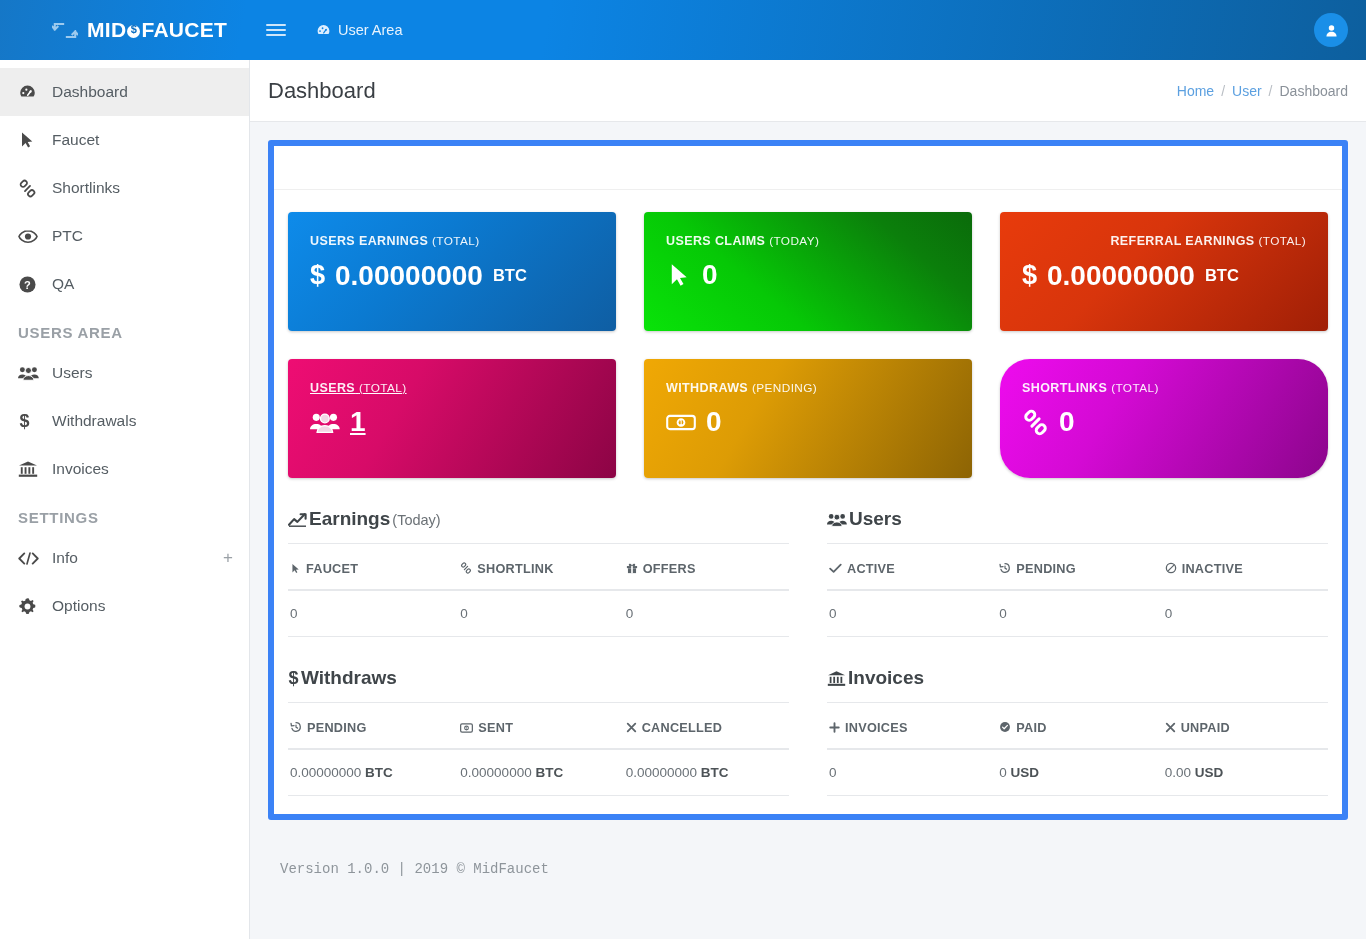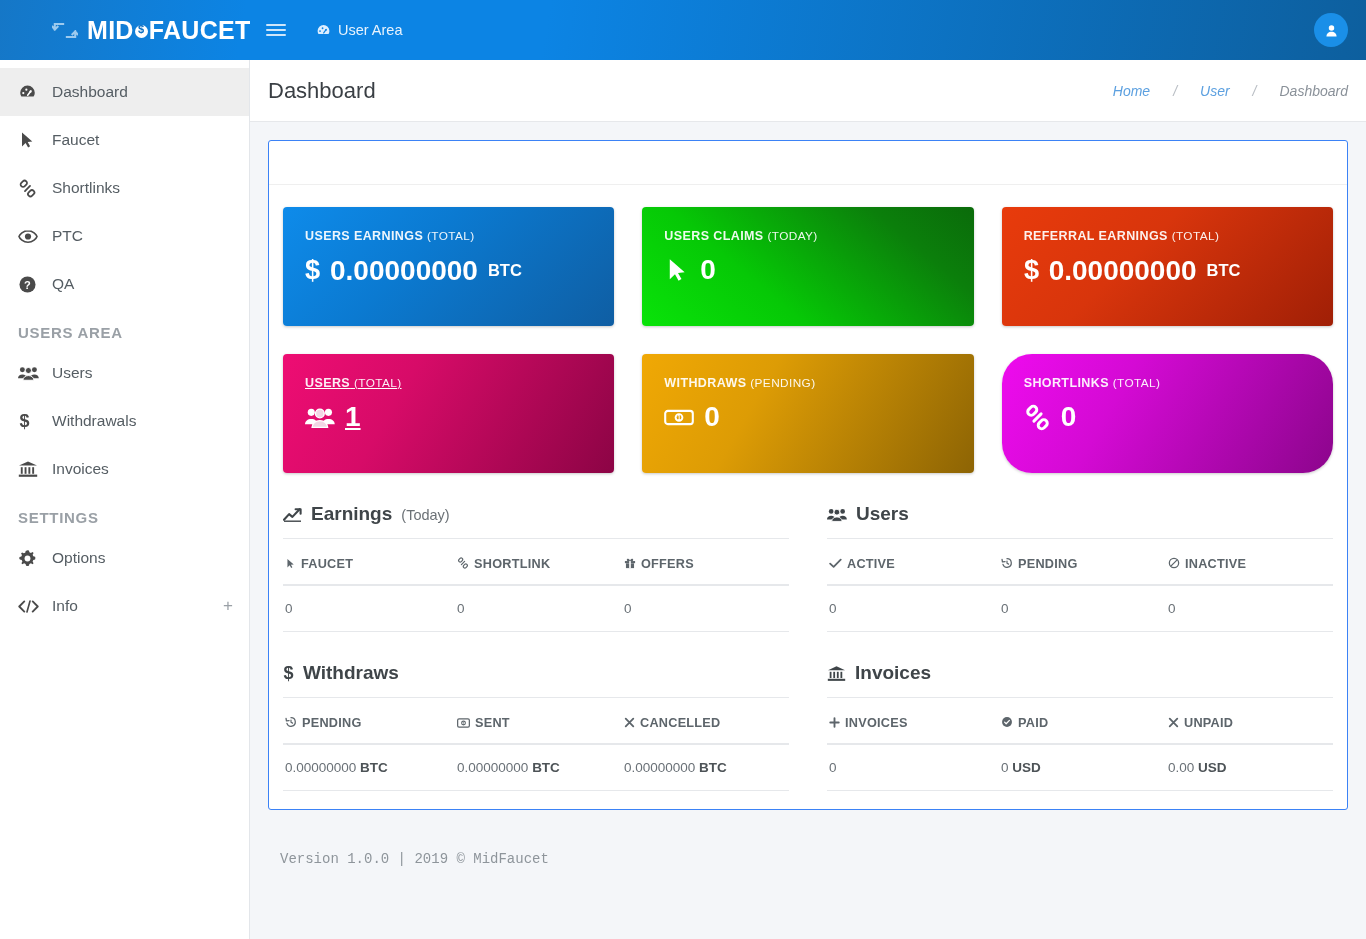--- a/index.html
+++ b/index.html
@@ -15,21 +15,21 @@
     position: absolute; top: 0; left: 0; width: 1366px; height: 60px;
     background: linear-gradient(100deg, #1577c7 0%, #0c84e4 18%, #0c84e4 40%, #0d5f9e 100%);
     display: flex; align-items: center; z-index: 20;
   }
   .brand {
     width: 250px; height: 60px; display: flex; align-items: center;
     padding-left: 52px; gap: 9px;
   }
   .brand-logo { width: 26px; height: 19px; opacity: .82; }
   .brand-text {
-    color: #ffffff; font-size: 25px; font-weight: bold; letter-spacing: .3px;
+    color: #ffffff; font-size: 21px; font-weight: bold; letter-spacing: .3px;
     display: flex; align-items: center;
   }
   .brand-coin {
     display: inline-block; width: 13px; height: 13px; border-radius: 50%;
     background: #ffffff; position: relative; margin: 0 1px; top: 1px;
   }
   .brand-coin::after {
     content: "$"; position: absolute; left: 0; top: -2px; width: 13px;
     text-align: center; font-size: 11px; color: #0c6fc2; font-weight: bold;
   }
@@ -77,61 +77,61 @@
   
   .content {
     position: absolute; top: 60px; left: 250px; width: 1116px; height: 879px;
     background: #f4f6f9;
   }
   .content-header {
     height: 62px; background: #ffffff; border-bottom: 1px solid #e6e8eb;
     display: flex; align-items: center; padding: 0 18px 0 18px;
   }
   .page-title { font-size: 22px; color: #3a3f44; font-weight: normal; }
-  .breadcrumb { margin-left: auto; font-size: 14px; color: #8a9199; display: flex; gap: 23px; font-style: italic; }
+  .breadcrumb { margin-left: auto; font-size: 14px; color: #8a9199; display: flex; gap: 7px; }
   .crumb-link { color: #5ca0e0; cursor: pointer; }
   .crumb-sep { color: #b9bec4; }
   .crumb-current { color: #8a9199; }
 
   
   .main-wrap { padding: 18px; }
   .panel {
-    background: #ffffff; border: 1px solid #3b82f6; border-radius: 3px;
+    background: #ffffff; border: 6px solid #3b82f6; border-radius: 3px;
     padding: 0 14px 18px 14px;
   }
   .panel-top { height: 44px; border-bottom: 1px solid #efefef; margin: 0 -14px 22px -14px; }
 
   
   .stat-grid { display: grid; grid-template-columns: repeat(3, 1fr); gap: 28px; }
   .stat-card {
     height: 119px; border-radius: 4px; padding: 22px 22px 0 22px; color: #ffffff;
     box-shadow: 0 1px 3px rgba(0,0,0,.22); cursor: pointer; overflow: hidden;
   }
   .stat-card.sc-blue   { background: linear-gradient(135deg, #0e8bea 0%, #0b7ad1 40%, #0f5ea3 100%); }
   .stat-card.sc-green  { background: linear-gradient(40deg, #09e309 0%, #06c806 35%, #0b7f0b 78%, #0a6b0a 100%); }
-  .stat-card.sc-red    { background: linear-gradient(135deg, #e83b0c 0%, #d8350c 40%, #a01f06 100%); }
+  .stat-card.sc-red    { background: linear-gradient(135deg, #e83b0c 0%, #d8350c 40%, #a01f06 100%); text-align: right; }
   .stat-card.sc-pink   { background: linear-gradient(120deg, #ee0d73 0%, #d70b68 35%, #8c0445 100%); text-decoration: underline; }
   .stat-card.sc-orange { background: linear-gradient(120deg, #f0a805 0%, #dd9c05 35%, #8d6404 100%); }
   .stat-card.sc-purple { background: linear-gradient(120deg, #ee0bee 0%, #d40ad4 35%, #8c058c 100%); border-radius: 30px; }
   .stat-title {
     font-size: 12.5px; font-weight: bold; letter-spacing: .4px; margin-bottom: 13px;
     color: rgba(255,255,255,.93);
   }
   .stat-title .sub { font-weight: normal; font-size: 11.8px; }
   .stat-value {
     display: flex; align-items: center; gap: 10px;
     font-size: 28px; font-weight: bold; line-height: 1;
   }
   .stat-value .unit { font-size: 16.5px; font-weight: bold; }
   .stat-ico { display: flex; align-items: center; }
 
   
   .tables { display: grid; grid-template-columns: 1fr 1fr; gap: 38px; margin-top: 30px; }
   .tbl-title {
-    display: flex; align-items: baseline; gap: 9px;
+    display: flex; align-items: baseline; gap: 2px;
     font-size: 19px; font-weight: bold; color: #3f4549; padding-bottom: 13px; text-align: right;
   }
   .tbl-title .tsub { font-size: 14.5px; font-weight: normal; color: #6b7176; }
   .tbl-title .tico { color: #3f4549; display: inline-flex; align-self: center; }
   .dtable { width: 100%; border-collapse: collapse; border-top: 1px solid #e6e8eb; }
   .dtable th {
     text-align: left; font-size: 12.7px; font-weight: bold; letter-spacing: .25px;
     color: #5d656b; padding: 18px 8px 13px 2px; border-bottom: 2px solid #e6e8eb;
     white-space: nowrap;
   }
@@ -294,38 +294,38 @@
         <rect x="0.8" y="14.6" width="18.4" height="2.2" fill="#4a4a4a"></rect>
       </svg>
     </span>
     <span class="side-label">Invoices</span>
   </div>
 
   <div class="side-header">SETTINGS</div>
 
   <div class="side-item">
     <span class="side-icon">
-      <svg viewBox="0 0 20 20" width="19" height="19">
-        <path d="M10 1.3l1.5.3.5 1.9 1.6.7 1.7-1 1.1 1.1-1 1.7.7 1.6 1.9.5.3 1.5-.3 1.5-1.9.5-.7 1.6 1 1.7-1.1 1.1-1.7-1-1.6.7-.5 1.9-1.5.3-1.5-.3-.5-1.9-1.6-.7-1.7 1-1.1-1.1 1-1.7-.7-1.6-1.9-.5L1.3 10l.3-1.5 1.9-.5.7-1.6-1-1.7 1.1-1.1 1.7 1 1.6-.7.5-1.9z" fill="#4a4a4a"></path>
-        <circle cx="10" cy="10" r="3.1" fill="#ffffff"></circle>
-      </svg>
-    </span>
-    <span class="side-label">Options</span>
-  </div>
-
-  <div class="side-item">
-    <span class="side-icon">
       <svg viewBox="0 0 22 14" width="21" height="15">
         <path d="M6.6 1.6 1.3 7 6.6 12.4" fill="none" stroke="#4a4a4a" stroke-width="1.9" stroke-linecap="round" stroke-linejoin="round"></path>
         <path d="M15.4 1.6 20.7 7 15.4 12.4" fill="none" stroke="#4a4a4a" stroke-width="1.9" stroke-linecap="round" stroke-linejoin="round"></path>
         <path d="M12.6 1.2 9.4 12.8" stroke="#4a4a4a" stroke-width="1.7" stroke-linecap="round"></path>
       </svg>
     </span>
     <span class="side-label">Info</span>
     <span class="side-plus">+</span>
+  </div>
+
+  <div class="side-item">
+    <span class="side-icon">
+      <svg viewBox="0 0 20 20" width="19" height="19">
+        <path d="M10 1.3l1.5.3.5 1.9 1.6.7 1.7-1 1.1 1.1-1 1.7.7 1.6 1.9.5.3 1.5-.3 1.5-1.9.5-.7 1.6 1 1.7-1.1 1.1-1.7-1-1.6.7-.5 1.9-1.5.3-1.5-.3-.5-1.9-1.6-.7-1.7 1-1.1-1.1 1-1.7-.7-1.6-1.9-.5L1.3 10l.3-1.5 1.9-.5.7-1.6-1-1.7 1.1-1.1 1.7 1 1.6-.7.5-1.9z" fill="#4a4a4a"></path>
+        <circle cx="10" cy="10" r="3.1" fill="#ffffff"></circle>
+      </svg>
+    </span>
+    <span class="side-label">Options</span>
   </div>
 </div>
 
 <div class="content">
 
   <div class="content-header">
     <div class="page-title">Dashboard</div>
     <div class="breadcrumb">
       <span class="crumb-link">Home</span>
       <span class="crumb-sep">/</span>

